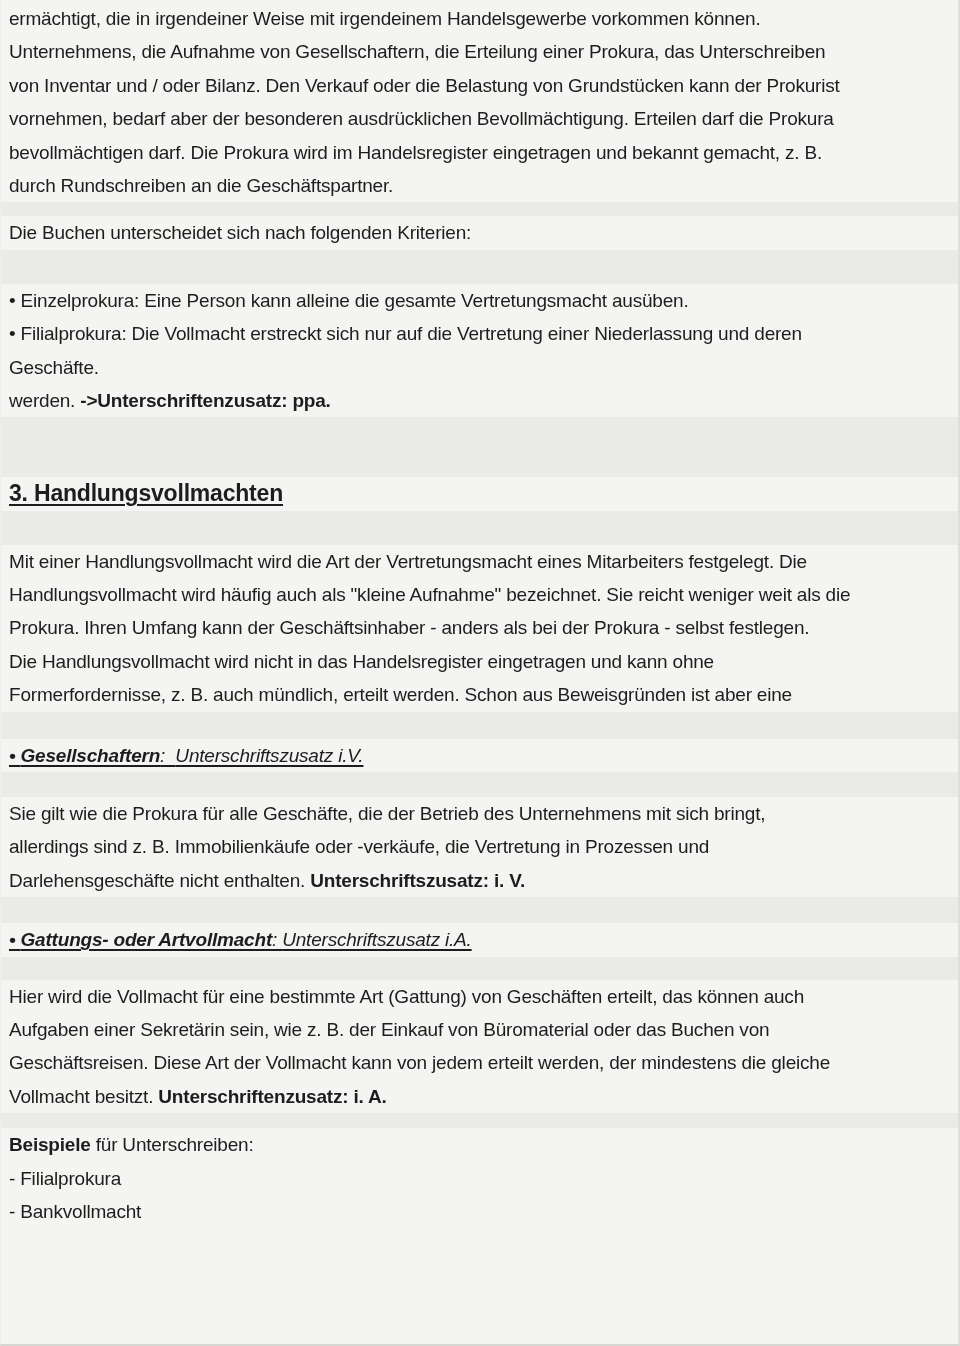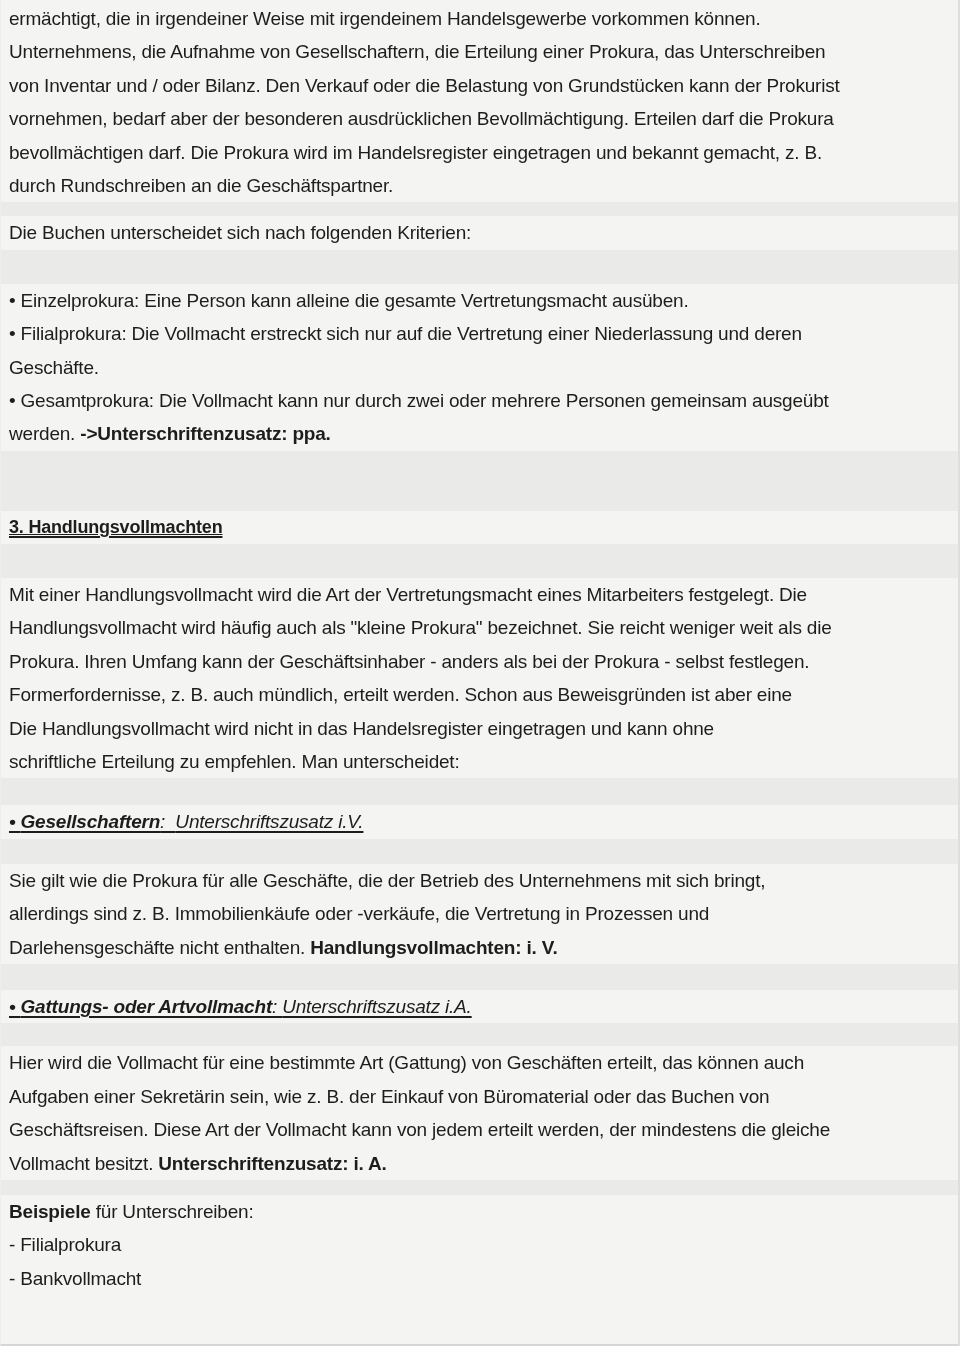--- a/index.html
+++ b/index.html
@@ -20,21 +20,21 @@
   }
   .line{
     height:33.4px;line-height:33.4px;
     font-size:19px;letter-spacing:-0.2px;
     white-space:nowrap;overflow:hidden;
   }
   .b{font-weight:bold;}
   .i{font-style:italic;}
   .u{text-decoration:underline;text-decoration-thickness:1.5px;text-underline-offset:3px;}
   .gap{background:rgba(190,190,186,0.18);margin:0 -4px 0 -8px;}
-  .heading .line{font-size:18px;text-decoration:underline;}
+  .heading .line{font-size:23px;}
 </style>
 </head>
 <body>
 
 <div class="page">
     <div class="block">
       <div class="line"><span>ermächtigt, die in irgendeiner Weise mit irgendeinem Handelsgewerbe vorkommen können.</span></div>
       <div class="line"><span>Unternehmens, die Aufnahme von Gesellschaftern, die Erteilung einer Prokura, das Unterschreiben</span></div>
       <div class="line"><span>von Inventar und / oder Bilanz. Den Verkauf oder die Belastung von Grundstücken kann der Prokurist</span></div>
       <div class="line"><span>vornehmen, bedarf aber der besonderen ausdrücklichen Bevollmächtigung. Erteilen darf die Prokura</span></div>
@@ -47,45 +47,43 @@
     </div>
     <div class="gap" style="height: 34px;"></div>
     <div class="block">
       <div class="line"><span>• Einzelprokura: Eine Person kann alleine die gesamte Vertretungsmacht ausüben.</span></div>
     </div>
     <div class="block">
       <div class="line"><span>• Filialprokura: Die Vollmacht erstreckt sich nur auf die Vertretung einer Niederlassung und deren</span></div>
       <div class="line"><span>Geschäfte.</span></div>
     </div>
     <div class="block">
-      <div class="line"><span>• Gesamtprokura: Die Vollmacht kann nur durch zwei oder mehrere Personen gemeinsam ausgeübt</span></div>
       <div class="line"><span>werden. </span><span class="b">-&gt;Unterschriftenzusatz: ppa.</span></div>
     </div>
     <div class="gap" style="height: 60px;"></div>
     <div class="block heading">
       <div class="line"><span class="b u">3. Handlungsvollmachten</span></div>
     </div>
     <div class="gap" style="height: 34px;"></div>
     <div class="block">
       <div class="line"><span>Mit einer Handlungsvollmacht wird die Art der Vertretungsmacht eines Mitarbeiters festgelegt. Die</span></div>
-      <div class="line"><span>Handlungsvollmacht wird häufig auch als "kleine Prokura" bezeichnet. Sie reicht weniger weit als die</span></div>
+      <div class="line"><span>Handlungsvollmacht wird häufig auch als "kleine Aufnahme" bezeichnet. Sie reicht weniger weit als die</span></div>
       <div class="line"><span>Prokura. Ihren Umfang kann der Geschäftsinhaber - anders als bei der Prokura - selbst festlegen.</span></div>
+      <div class="line"><span>Die Handlungsvollmacht wird nicht in das Handelsregister eingetragen und kann ohne</span></div>
       <div class="line"><span>Formerfordernisse, z. B. auch mündlich, erteilt werden. Schon aus Beweisgründen ist aber eine</span></div>
-      <div class="line"><span>Die Handlungsvollmacht wird nicht in das Handelsregister eingetragen und kann ohne</span></div>
-      <div class="line"><span>schriftliche Erteilung zu empfehlen. Man unterscheidet:</span></div>
     </div>
     <div class="gap" style="height: 27px;"></div>
     <div class="block">
       <div class="line"><span class="b i u">• </span><span class="b i u">Gesellschaftern</span><span class="i u">:&nbsp; </span><span class="i u">Unterschriftszusatz i.V.</span></div>
     </div>
     <div class="gap" style="height: 25px;"></div>
     <div class="block">
       <div class="line"><span>Sie gilt wie die Prokura für alle Geschäfte, die der Betrieb des Unternehmens mit sich bringt,</span></div>
       <div class="line"><span>allerdings sind z. B. Immobilienkäufe oder -verkäufe, die Vertretung in Prozessen und</span></div>
-      <div class="line"><span>Darlehensgeschäfte nicht enthalten. </span><span class="b">Handlungsvollmachten: i. V.</span></div>
+      <div class="line"><span>Darlehensgeschäfte nicht enthalten. </span><span class="b">Unterschriftszusatz: i. V.</span></div>
     </div>
     <div class="gap" style="height: 26px;"></div>
     <div class="block">
       <div class="line"><span class="b i u">• </span><span class="b i u">Gattungs- oder Artvollmacht</span><span class="i u">: </span><span class="i u">Unterschriftszusatz i.A.</span></div>
     </div>
     <div class="gap" style="height: 23px;"></div>
     <div class="block">
       <div class="line"><span>Hier wird die Vollmacht für eine bestimmte Art (Gattung) von Geschäften erteilt, das können auch</span></div>
       <div class="line"><span>Aufgaben einer Sekretärin sein, wie z. B. der Einkauf von Büromaterial oder das Buchen von</span></div>
       <div class="line"><span>Geschäftsreisen. Diese Art der Vollmacht kann von jedem erteilt werden, der mindestens die gleiche</span></div>

